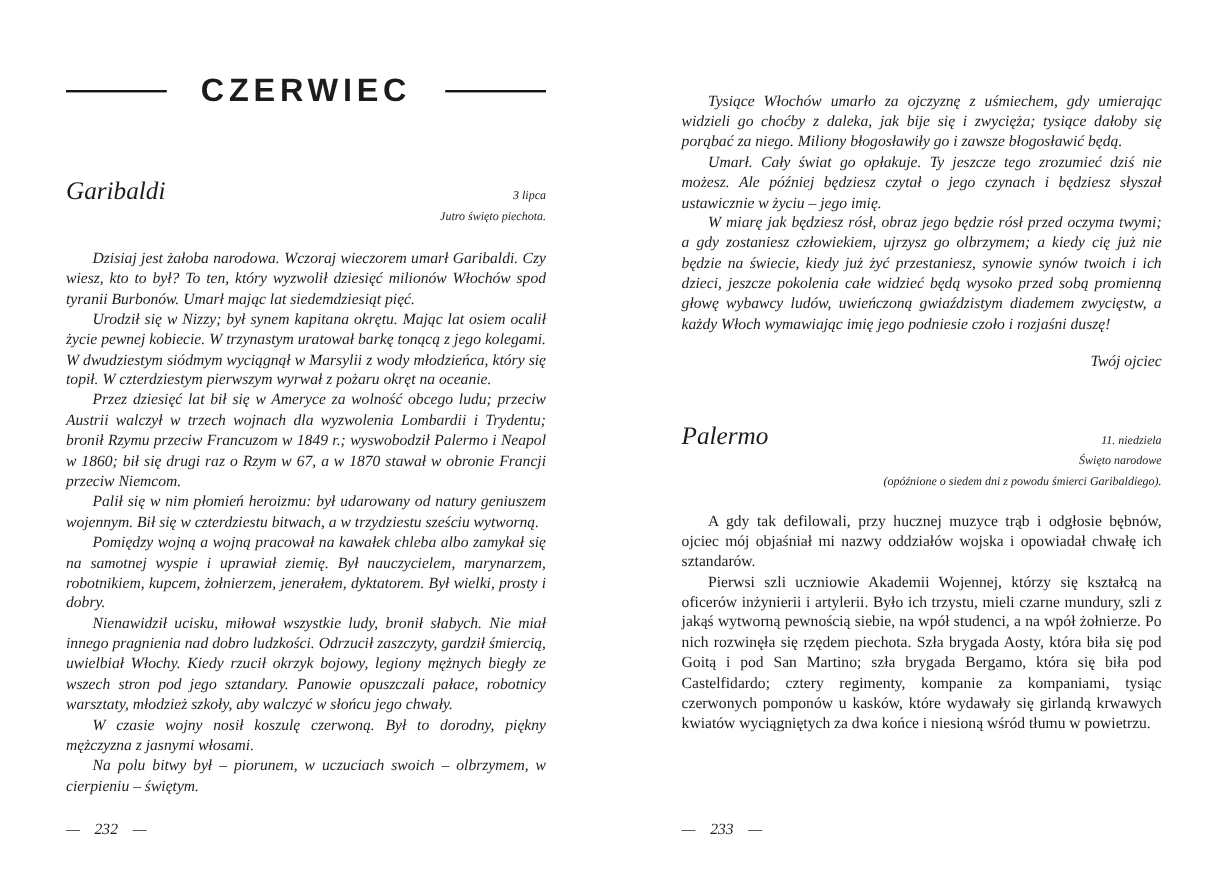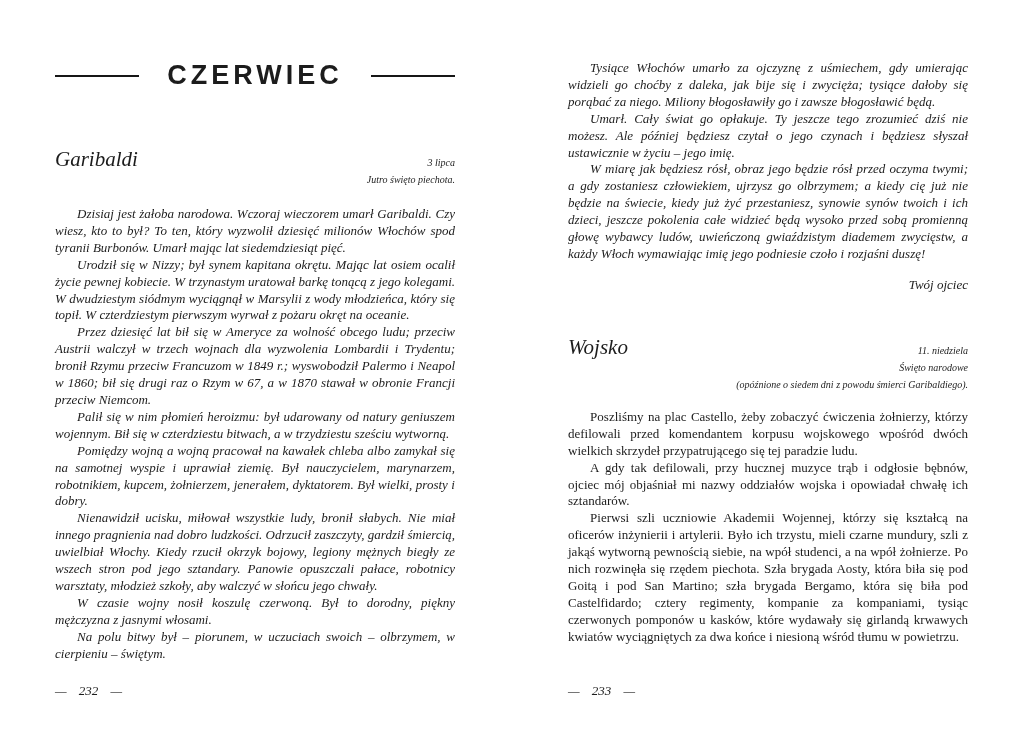--- a/index.html
+++ b/index.html
@@ -53,21 +53,21 @@
   
   .body {
     font-size: 13px;
     line-height: 16.9px;
     text-align: justify;
   }
   .body.italic { font-style: italic; }
   .body .para { margin: 0; text-indent: 1.7em; }
 
   .left-body { margin-top: 18px; }
-  .letter-body { padding-top: 60px; }
+  .letter-body { padding-top: 76px; }
   .wojsko-body { margin-top: 16px; }
 
   .signature {
     margin-top: 14px;
     font-style: italic;
     font-size: 13px;
     text-align: right;
   }
 
   
@@ -118,30 +118,29 @@
 
     <div class="body italic letter-body">
         <p class="para">Tysiące Włochów umarło za ojczyznę z uśmiechem, gdy umierając widzieli go choćby z daleka, jak bije się i zwycięża; tysiące dałoby się porąbać za niego. Miliony błogosławiły go i zawsze błogosławić będą.</p>
         <p class="para">Umarł. Cały świat go opłakuje. Ty jeszcze tego zrozumieć dziś nie możesz. Ale później będziesz czytał o jego czynach i będziesz słyszał ustawicznie w życiu – jego imię.</p>
         <p class="para">W miarę jak będziesz rósł, obraz jego będzie rósł przed oczyma twymi; a gdy zostaniesz człowiekiem, ujrzysz go olbrzymem; a kiedy cię już nie będzie na świecie, kiedy już żyć przestaniesz, synowie synów twoich i ich dzieci, jeszcze pokolenia całe widzieć będą wysoko przed sobą promienną głowę wybawcy ludów, uwieńczoną gwiaździstym diademem zwycięstw, a każdy Włoch wymawiając imię jego podniesie czoło i rozjaśni duszę!</p>
       </div>
 
     <div class="signature">Twój ojciec</div>
 
     <div class="title-row wojsko">
-      <h2 class="chapter-title">Wojsko</h2>
+      <h2 class="chapter-title">Palermo</h2>
       <div class="dateline">
         <div>11. niedziela</div>
         <div>Święto narodowe</div>
         <div>(opóźnione o siedem dni z powodu śmierci Garibaldiego).</div>
       </div>
     </div>
 
     <div class="body wojsko-body">
-        <p class="para">Poszliśmy na plac Castello, żeby zobaczyć ćwiczenia żołnierzy, którzy defilowali przed komendantem korpusu wojskowego wpośród dwóch wielkich skrzydeł przypatrującego się tej paradzie ludu.</p>
         <p class="para">A gdy tak defilowali, przy hucznej muzyce trąb i odgłosie bębnów, ojciec mój objaśniał mi nazwy oddziałów wojska i opowiadał chwałę ich sztandarów.</p>
         <p class="para">Pierwsi szli uczniowie Akademii Wojennej, którzy się kształcą na oficerów inżynierii i artylerii. Było ich trzystu, mieli czarne mundury, szli z jakąś wytworną pewnością siebie, na wpół studenci, a na wpół żołnierze. Po nich rozwinęła się rzędem piechota. Szła brygada Aosty, która biła się pod Goitą i pod San Martino; szła brygada Bergamo, która się biła pod Castelfidardo; cztery regimenty, kompanie za kompaniami, tysiąc czerwonych pomponów u kasków, które wydawały się girlandą krwawych kwiatów wyciągniętych za dwa końce i niesioną wśród tłumu w powietrzu.</p>
       </div>
 
     <div class="folio">— 233 —</div>
   </div>
 
 </div>
 
 </body></html>

